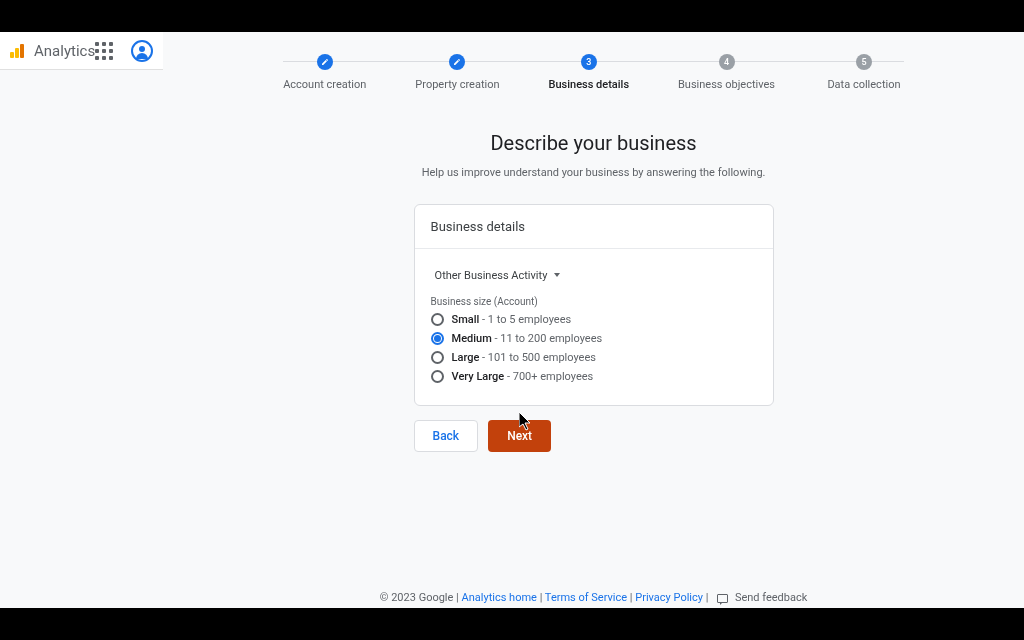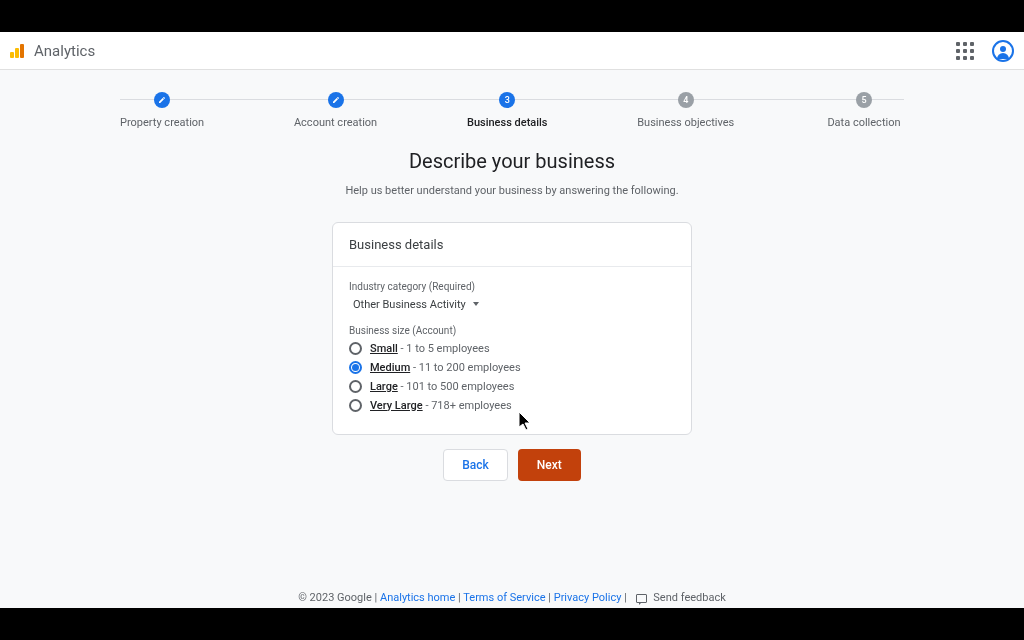--- a/index.html
+++ b/index.html
@@ -9,21 +9,21 @@
     width: 1024px;
     height: 640px;
     overflow: hidden;
     color: #3c4043;
   }
   .app-frame {
     background: #f8f9fa;
     margin-top: 32px;
     height: 576px;
     display: flex;
-    flex-direction: column;
+    flex-direction: row;
   }
   .top-bar {
     background: #fff;
     height: 38px;
     border-bottom: 1px solid #e0e0e0;
     display: flex;
     align-items: center;
     padding: 0 10px;
   }
   .logo { display: flex; align-items: flex-end; gap: 1px; margin-right: 10px; }
@@ -59,21 +59,21 @@
     width:16px; height:16px; border-radius:50%; display:flex; align-items:center; justify-content:center;
     font-size:9px; color:#fff; font-weight:500;
   }
   .step-circle.done { background:#1a73e8; }
   .step-circle.active { background:#1a73e8; }
   .step-circle.pending { background:#9aa0a6; }
   .step-label { font-size:11px; margin-top:8px; color:#5f6368; }
   .step-label.active { color:#202124; font-weight:500; }
   .pencil-icon { width:8px; height:8px; }
 
-  .heading { text-align:center; margin-top:20px; font-size:20px; color:#202124; font-weight:400; }
+  .heading { text-align:center; margin-top:40px; font-size:20px; color:#202124; font-weight:400; }
   .subheading { text-align:center; font-size:11px; color:#5f6368; margin-top:10px; line-height:1.5; }
 
   .card {
     background:#fff; border:1px solid #dadce0; border-radius:6px;
     width:360px; margin:22px auto 0 auto;
   }
   .card-header { padding:14px 16px; border-bottom:1px solid #e8eaed; font-size:13px; color:#3c4043; }
   .card-body { padding:14px 16px 16px 16px; }
   .field-label { font-size:10px; color:#5f6368; }
   .dropdown {
@@ -82,24 +82,24 @@
   }
   .caret { width:0;height:0;border-left:3px solid transparent;border-right:3px solid transparent;border-top:4px solid #5f6368; }
 
   .radio-row { display:flex; align-items:center; gap:8px; margin:6px 0; font-size:11px; cursor:pointer; }
   .radio-outer {
     width:13px; height:13px; border:2px solid #5f6368; border-radius:50%; display:flex; align-items:center; justify-content:center;
   }
   .radio-row.selected .radio-outer { border-color:#1a73e8; }
   .radio-inner { width:7px; height:7px; background:#1a73e8; border-radius:50%; display:none; }
   .radio-row.selected .radio-inner { display:block; }
-  .radio-bold { font-weight:500; color:#202124;text-decoration:underline; }
+  .radio-bold { font-weight:500; color:#202124; }
   .radio-desc { color:#5f6368; }
 
-  .btn-row { width:360px; margin:14px auto 0 auto; display:flex; gap:10px;justify-content:center; }
+  .btn-row { width:360px; margin:14px auto 0 auto; display:flex; gap:10px; }
   .btn {
     height:32px; padding:0 18px; border-radius:4px; font-size:12px; font-weight:500;
     display:flex; align-items:center; justify-content:center; cursor:pointer; border:1px solid transparent;
   }
   .btn-back { background:#fff; border-color:#dadce0; color:#1a73e8; }
   .btn-next { background:#c2410c; color:#fff; }
 
   .footer {
     text-align:center; font-size:11px; color:#5f6368; margin-top:auto; padding:5px 0 4px 0;
   }
@@ -144,53 +144,52 @@
 
   <div class="content">
     <div class="stepper">
       <div class="step-line"></div>
       <div class="step">
         <div class="step-circle done">
           <svg class="pencil-icon" viewBox="0 0 24 24" fill="#fff">
               <path d="M3 17.25V21h3.75L17.81 9.94l-3.75-3.75L3 17.25zM20.71 7.04a1 1 0 0 0 0-1.41l-2.34-2.34a1 1 0 0 0-1.41 0l-1.83 1.83 3.75 3.75 1.83-1.83z"></path>
             </svg>
         </div>
-        <div class="step-label">Property creation</div>
+        <div class="step-label">Account creation</div>
       </div>
       <div class="step">
         <div class="step-circle done">
           <svg class="pencil-icon" viewBox="0 0 24 24" fill="#fff">
               <path d="M3 17.25V21h3.75L17.81 9.94l-3.75-3.75L3 17.25zM20.71 7.04a1 1 0 0 0 0-1.41l-2.34-2.34a1 1 0 0 0-1.41 0l-1.83 1.83 3.75 3.75 1.83-1.83z"></path>
             </svg>
         </div>
-        <div class="step-label">Account creation</div>
+        <div class="step-label">Property creation</div>
       </div>
       <div class="step">
         <div class="step-circle active">3</div>
         <div class="step-label active">Business details</div>
       </div>
       <div class="step">
         <div class="step-circle pending">4</div>
         <div class="step-label">Business objectives</div>
       </div>
       <div class="step">
         <div class="step-circle pending">5</div>
         <div class="step-label">Data collection</div>
       </div>
     </div>
 
     <div class="heading">Describe your business</div>
     <div class="subheading">
-      <span>Help us better understand your business by answering the following.</span><br>
+      <span>Help us improve understand your business by answering the following.</span><br>
     </div>
 
     <div class="card">
       <div class="card-header">Business details</div>
       <div class="card-body">
-        <div class="field-label">Industry category (Required)</div>
         <div class="dropdown">
           <span>Other Business Activity</span>
           <span class="caret"></span>
         </div>
         <div class="field-label">Business size (Account)</div>
 
         <div class="radio-row">
           <span class="radio-outer"></span>
           <span><span class="radio-bold">Small</span><span class="radio-desc"> - </span><span class="radio-desc">1 to 5 employees</span></span>
         </div>
@@ -199,21 +198,21 @@
               <span class="radio-inner"></span>
             </span>
           <span><span class="radio-bold">Medium</span><span class="radio-desc"> - </span><span class="radio-desc">11 to 200 employees</span></span>
         </div>
         <div class="radio-row">
           <span class="radio-outer"></span>
           <span><span class="radio-bold">Large</span><span class="radio-desc"> - </span><span class="radio-desc">101 to 500 employees</span></span>
         </div>
         <div class="radio-row">
           <span class="radio-outer"></span>
-          <span><span class="radio-bold">Very Large</span><span class="radio-desc"> - </span><span class="radio-desc">718+ employees</span></span>
+          <span><span class="radio-bold">Very Large</span><span class="radio-desc"> - </span><span class="radio-desc">700+ employees</span></span>
         </div>
       </div>
     </div>
 
     <div class="btn-row">
       <div class="btn btn-back">Back</div>
       <div class="btn btn-next">Next</div>
     </div>
 
     <div class="footer">

